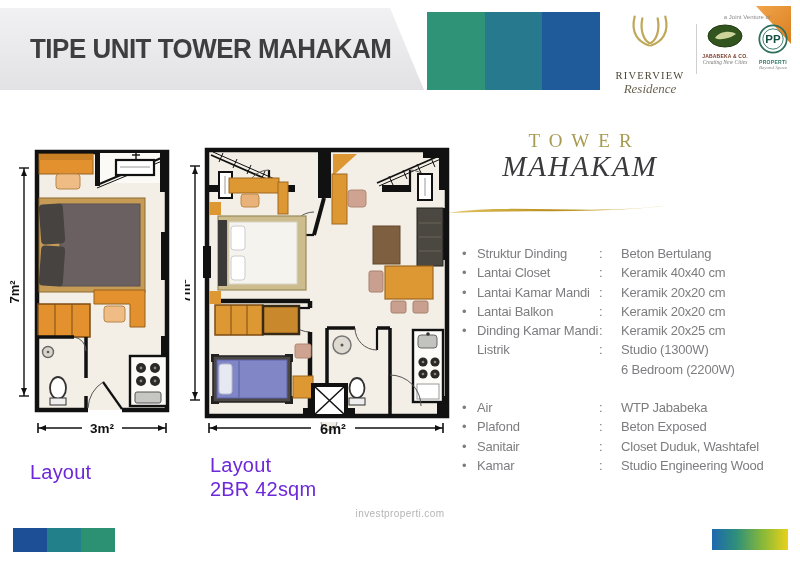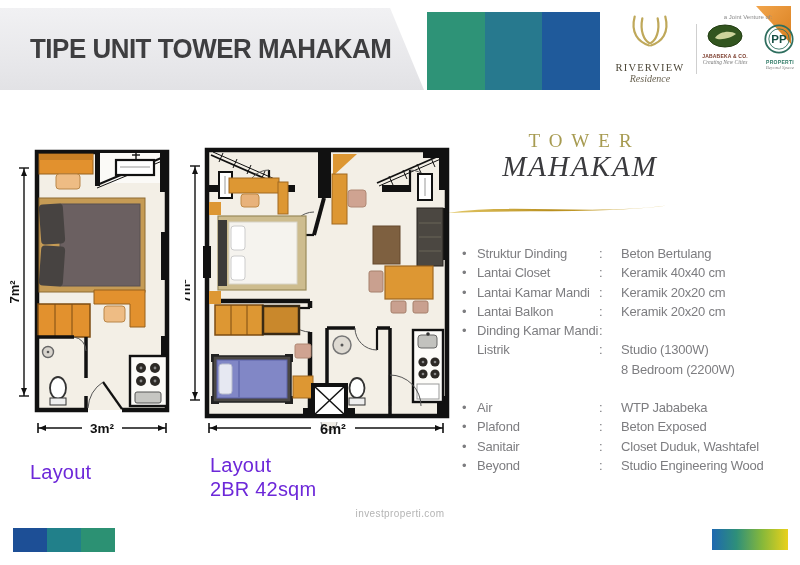--- a/index.html
+++ b/index.html
@@ -16,29 +16,29 @@
   .brandbar{position:absolute;left:427px;top:12px;width:173px;height:78px;display:flex;}
   .brandbar div{flex:1;}
   .seg-green{background:#2e9377;} .seg-teal{background:#27798e;} .seg-blue{background:#1f5a9b;}
 
   .corner-tri{position:absolute;right:9px;top:6px;width:35px;height:38px;
               background:linear-gradient(135deg,#f2a54b,#d87e1f);
               clip-path:polygon(100% 0,100% 100%,0 0);}
 
   
   .rv{position:absolute;left:610px;top:14px;width:80px;text-align:center;color:#4c4637;}
-  .rv .rv-name{font-family:"Liberation Serif",serif;font-size:10.5px;letter-spacing:1.2px;margin-top:10px;}
-  .rv .rv-sub{font-family:"Liberation Serif",serif;font-style:italic;font-size:10px;color:#6a6352;}
+  .rv .rv-name{font-family:"Liberation Serif",serif;font-size:10.5px;letter-spacing:1.2px;margin-top:18px;}
+  .rv .rv-sub{font-family:"Liberation Serif",serif;font-style:italic;font-size:13px;color:#6a6352;}
   .logo-divider{position:absolute;left:696px;top:24px;width:1px;height:50px;background:#cfcfcf;}
   .jv-label{position:absolute;left:700px;top:14px;width:96px;text-align:center;
             font-size:6px;color:#8a8a8a;}
   .jbk{position:absolute;left:701px;top:24px;width:48px;text-align:center;}
   .jbk-name{font-size:5px;font-weight:bold;color:#7a3a2a;letter-spacing:.2px;margin-top:1px;}
   .jbk-tag{font-size:5.5px;font-style:italic;color:#777;font-family:"Liberation Serif",serif;}
-  .ppl{position:absolute;left:752px;top:24px;width:42px;text-align:right;}
+  .ppl{position:absolute;left:752px;top:24px;width:42px;text-align:center;}
   .ppl-name{font-size:5px;font-weight:bold;color:#2f7a66;letter-spacing:.3px;margin-top:1px;}
   .ppl-tag{font-size:5px;font-style:italic;color:#888;font-family:"Liberation Serif",serif;}
 
   
   .tower{position:absolute;left:440px;top:130px;width:280px;text-align:center;}
   .tower-pre{font-family:"Liberation Serif",serif;font-size:19px;color:#a79b51;
              letter-spacing:9px;text-indent:9px;}
   .tower-name{font-family:"Liberation Serif",serif;font-size:29px;color:#3a3a3d;
               letter-spacing:2px;line-height:1.02;font-style:italic;}
   .swoosh{position:absolute;left:445px;top:200px;}
@@ -149,32 +149,33 @@
       <div class="spec-row">
       <span class="b">•</span>
       <span>Lantai Balkon</span>
       <span>:</span>
       <span>Keramik 20x20 cm</span>
     </div>
       <div class="spec-row">
       <span class="b">•</span>
       <span>Dinding Kamar Mandi</span>
       <span>:</span>
+      <span>Keramik 20x25 cm</span>
     </div>
       <div class="spec-row">
       <span class="b"></span>
       <span>Listrik</span>
       <span>:</span>
       <span>Studio (1300W)</span>
     </div>
       <div class="spec-row gap-after">
       <span class="b"></span>
       <span></span>
       <span></span>
-      <span>8 Bedroom (2200W)</span>
+      <span>6 Bedroom (2200W)</span>
     </div>
       <div class="spec-row">
       <span class="b">•</span>
       <span>Air</span>
       <span>:</span>
       <span>WTP Jababeka</span>
     </div>
       <div class="spec-row">
       <span class="b">•</span>
       <span>Plafond</span>
@@ -182,21 +183,21 @@
       <span>Beton Exposed</span>
     </div>
       <div class="spec-row">
       <span class="b">•</span>
       <span>Sanitair</span>
       <span>:</span>
       <span>Closet Duduk, Washtafel</span>
     </div>
       <div class="spec-row">
       <span class="b">•</span>
-      <span>Beyond</span>
+      <span>Kamar</span>
       <span>:</span>
       <span>Studio Engineering Wood</span>
     </div>
     </div>
 
   <svg class="plan-svg" style="left:10px;top:140px" width="170" height="300" viewBox="0 0 170 300">
 
     <g stroke="#111" stroke-width="1.4">
       <line x1="14" y1="28" x2="14" y2="256"></line>
         <line x1="9" y1="28" x2="19" y2="28"></line>

